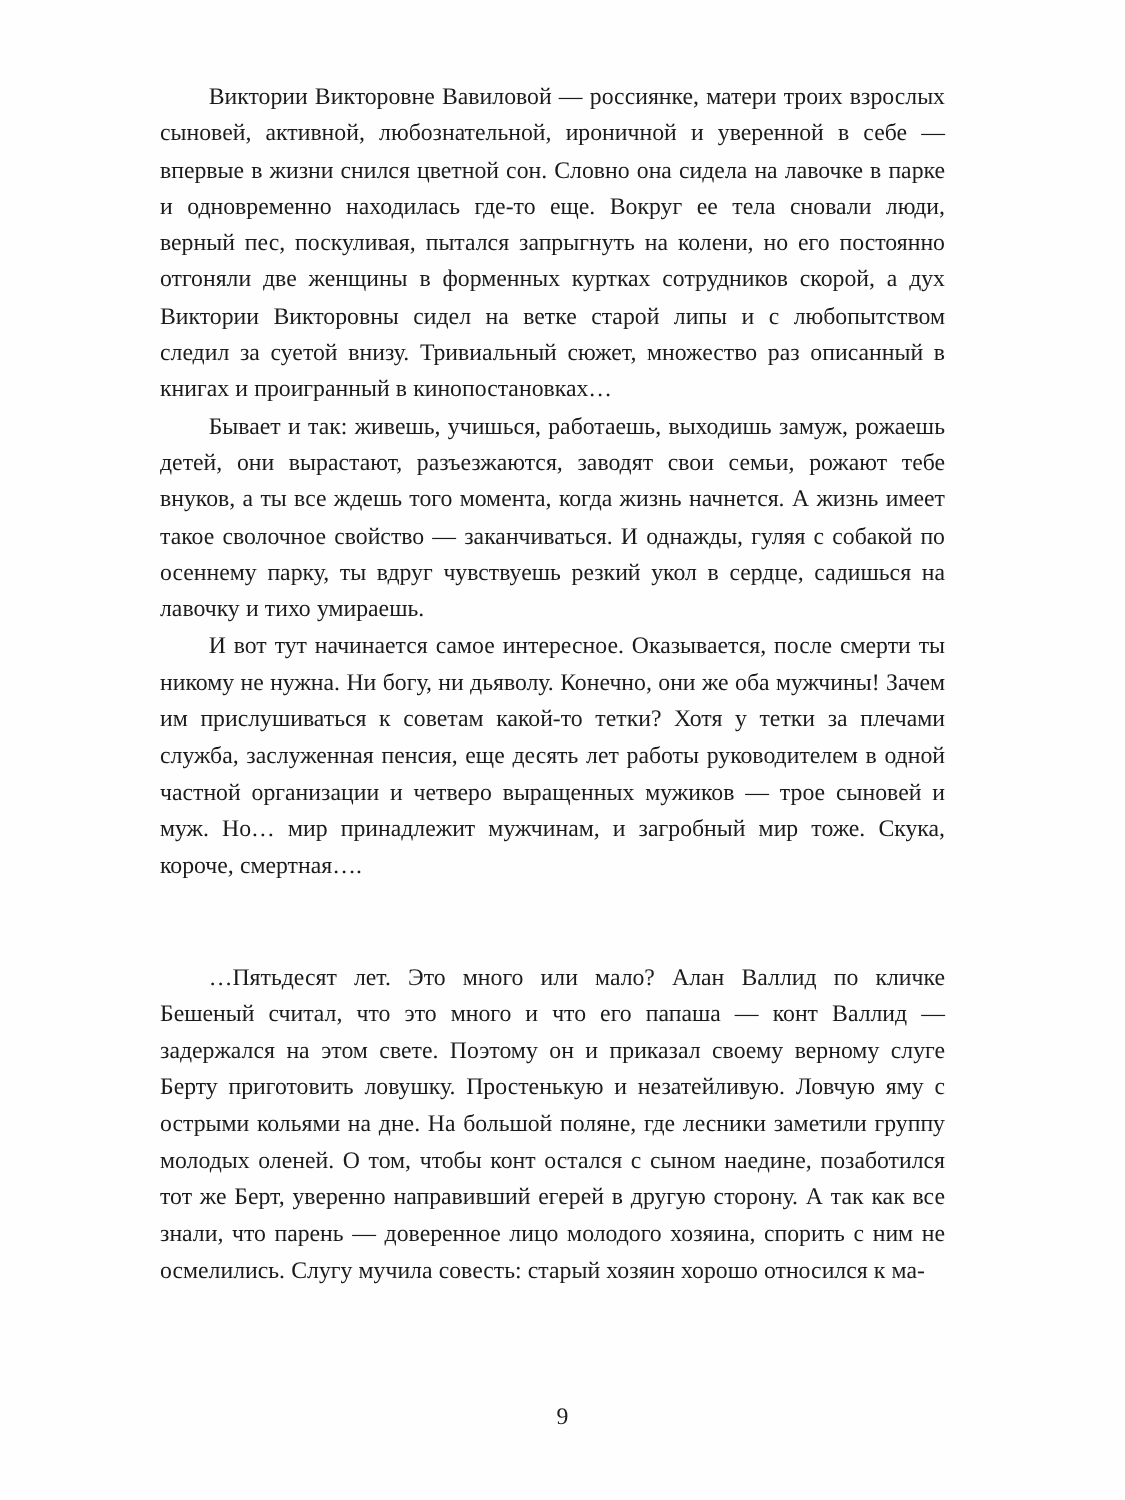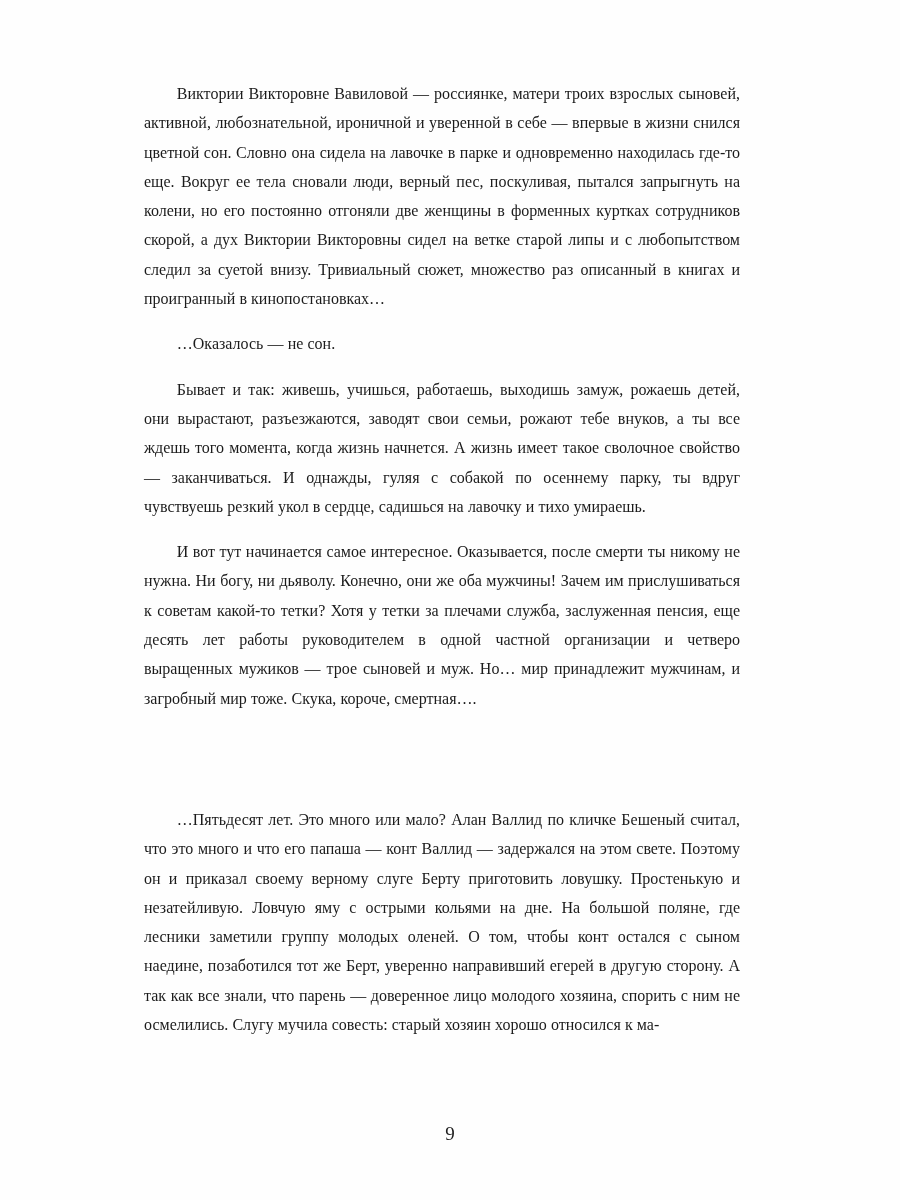--- a/index.html
+++ b/index.html
@@ -19,22 +19,22 @@
     color: #1b1b1b;
     -webkit-font-smoothing: antialiased;
   }
   .text-block {
     position: absolute;
     left: 128px;
     top: 63px;
     width: 628px;
   }
   .para {
-    margin: 16px;
-    font-size: 16px;
+    margin: 0;
+    font-size: 19px;
     line-height: 29.3px;
     text-align: justify;
     text-justify: inter-word;
     text-indent: 2.05em;
     hyphens: manual;
     -webkit-hyphens: manual;
     word-spacing: 0.01em;
   }
   .section-gap {
     height: 60px;
@@ -52,21 +52,20 @@
   }
 </style>
 </head>
 <body>
 
 <div class="page">
 
   <div class="text-block">
 
     <p class="para">Виктории Викторовне Вавиловой — россиянке, матери троих взрослых сыновей, активной, любознательной, ироничной и уверенной в себе — впервые в жизни снился цветной сон. Словно она сидела на лавочке в парке и одновременно находилась где-то еще. Вокруг ее тела сновали люди, верный пес, поскуливая, пытался запрыгнуть на колени, но его постоянно отгоняли две женщины в форменных куртках сотрудников скорой, а дух Виктории Викторовны сидел на ветке старой липы и с любопытством следил за суетой внизу. Тривиальный сюжет, множество раз описанный в книгах и проигранный в кинопостановках…</p>
-    <p class="para">…Оказалось — не сон.</p>
     <p class="para">Бывает и так: живешь, учишься, работаешь, выходишь замуж, рожаешь детей, они вырастают, разъезжаются, заводят свои семьи, рожают тебе внуков, а ты все ждешь того момента, когда жизнь начнется. А жизнь имеет такое сволочное свойство — заканчиваться. И однажды, гуляя с собакой по осеннему парку, ты вдруг чувствуешь резкий укол в сердце, садишься на лавочку и тихо умираешь.</p>
     <p class="para">И вот тут начинается самое интересное. Оказывается, после смерти ты никому не нужна. Ни богу, ни дьяволу. Конечно, они же оба мужчины! Зачем им прислушиваться к советам какой-то тетки? Хотя у тетки за плечами служба, заслуженная пенсия, еще десять лет работы руководителем в одной частной организации и четверо выращенных мужиков — трое сыновей и муж. Но… мир принадлежит мужчинам, и загробный мир тоже. Скука, короче, смертная….</p>
 
     <div class="section-gap"></div>
 
     <p class="para">…Пятьдесят лет. Это много или мало? Алан Валлид по кличке Бешеный считал, что это много и что его папаша — конт Валлид — задержался на этом свете. Поэтому он и приказал своему верному слуге Берту приготовить ловушку. Простенькую и незатейливую. Ловчую яму с острыми кольями на дне. На большой поляне, где лесники заметили группу молодых оленей. О том, чтобы конт остался с сыном наедине, позаботился тот же Берт, уверенно направивший егерей в другую сторону. А так как все знали, что парень — доверенное лицо молодого хозяина, спорить с ним не осмелились. Слугу мучила совесть: старый хозяин хорошо относился к ма-</p>
 
   </div>
 
   <div class="page-number">9</div>

